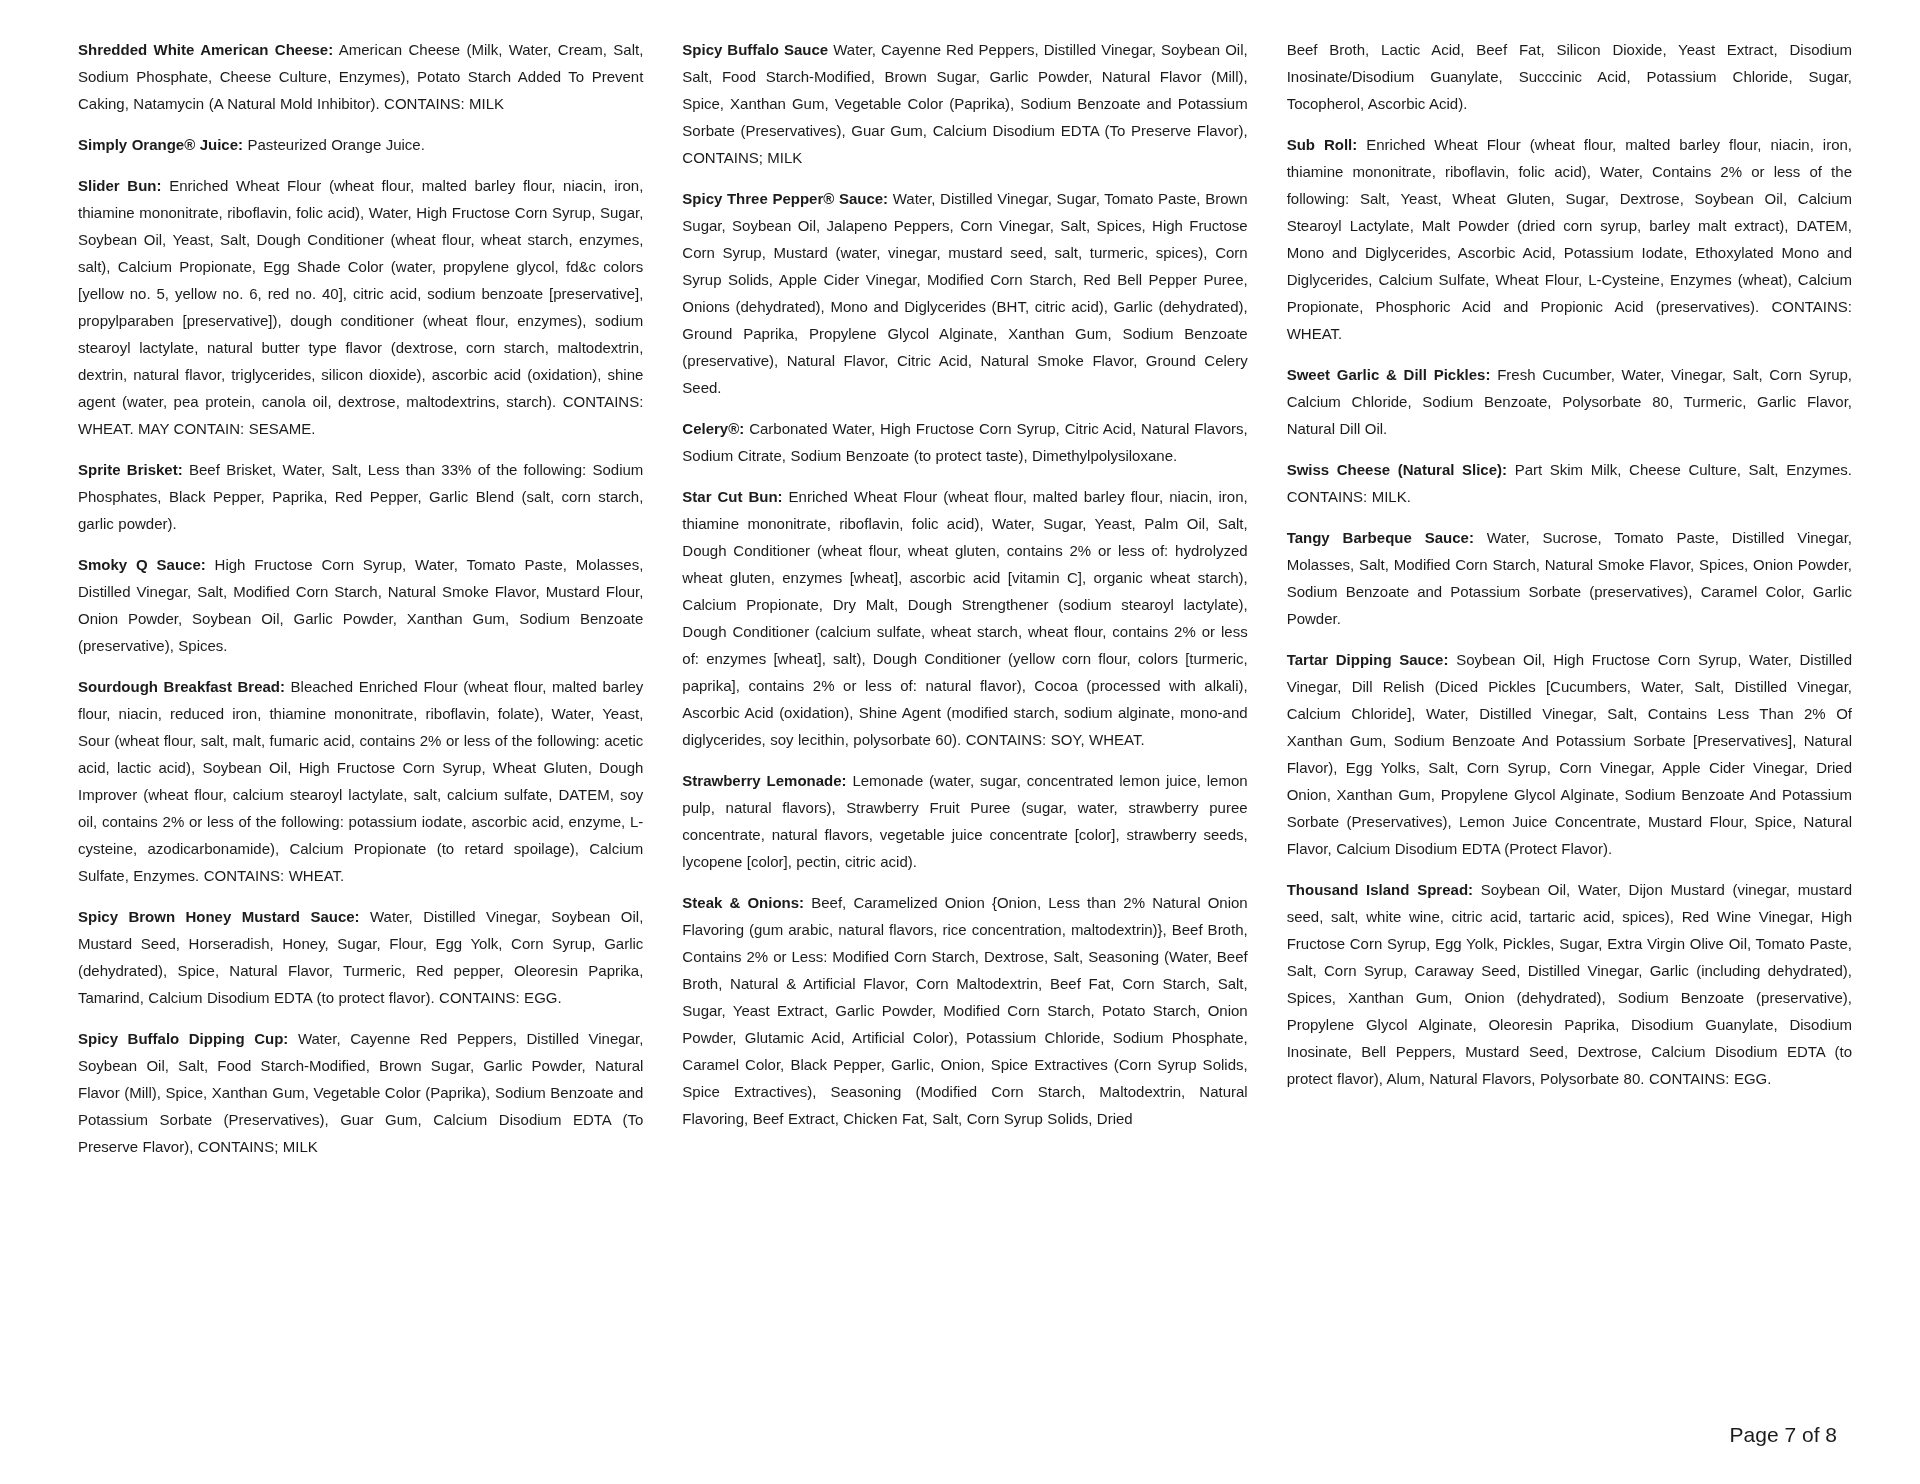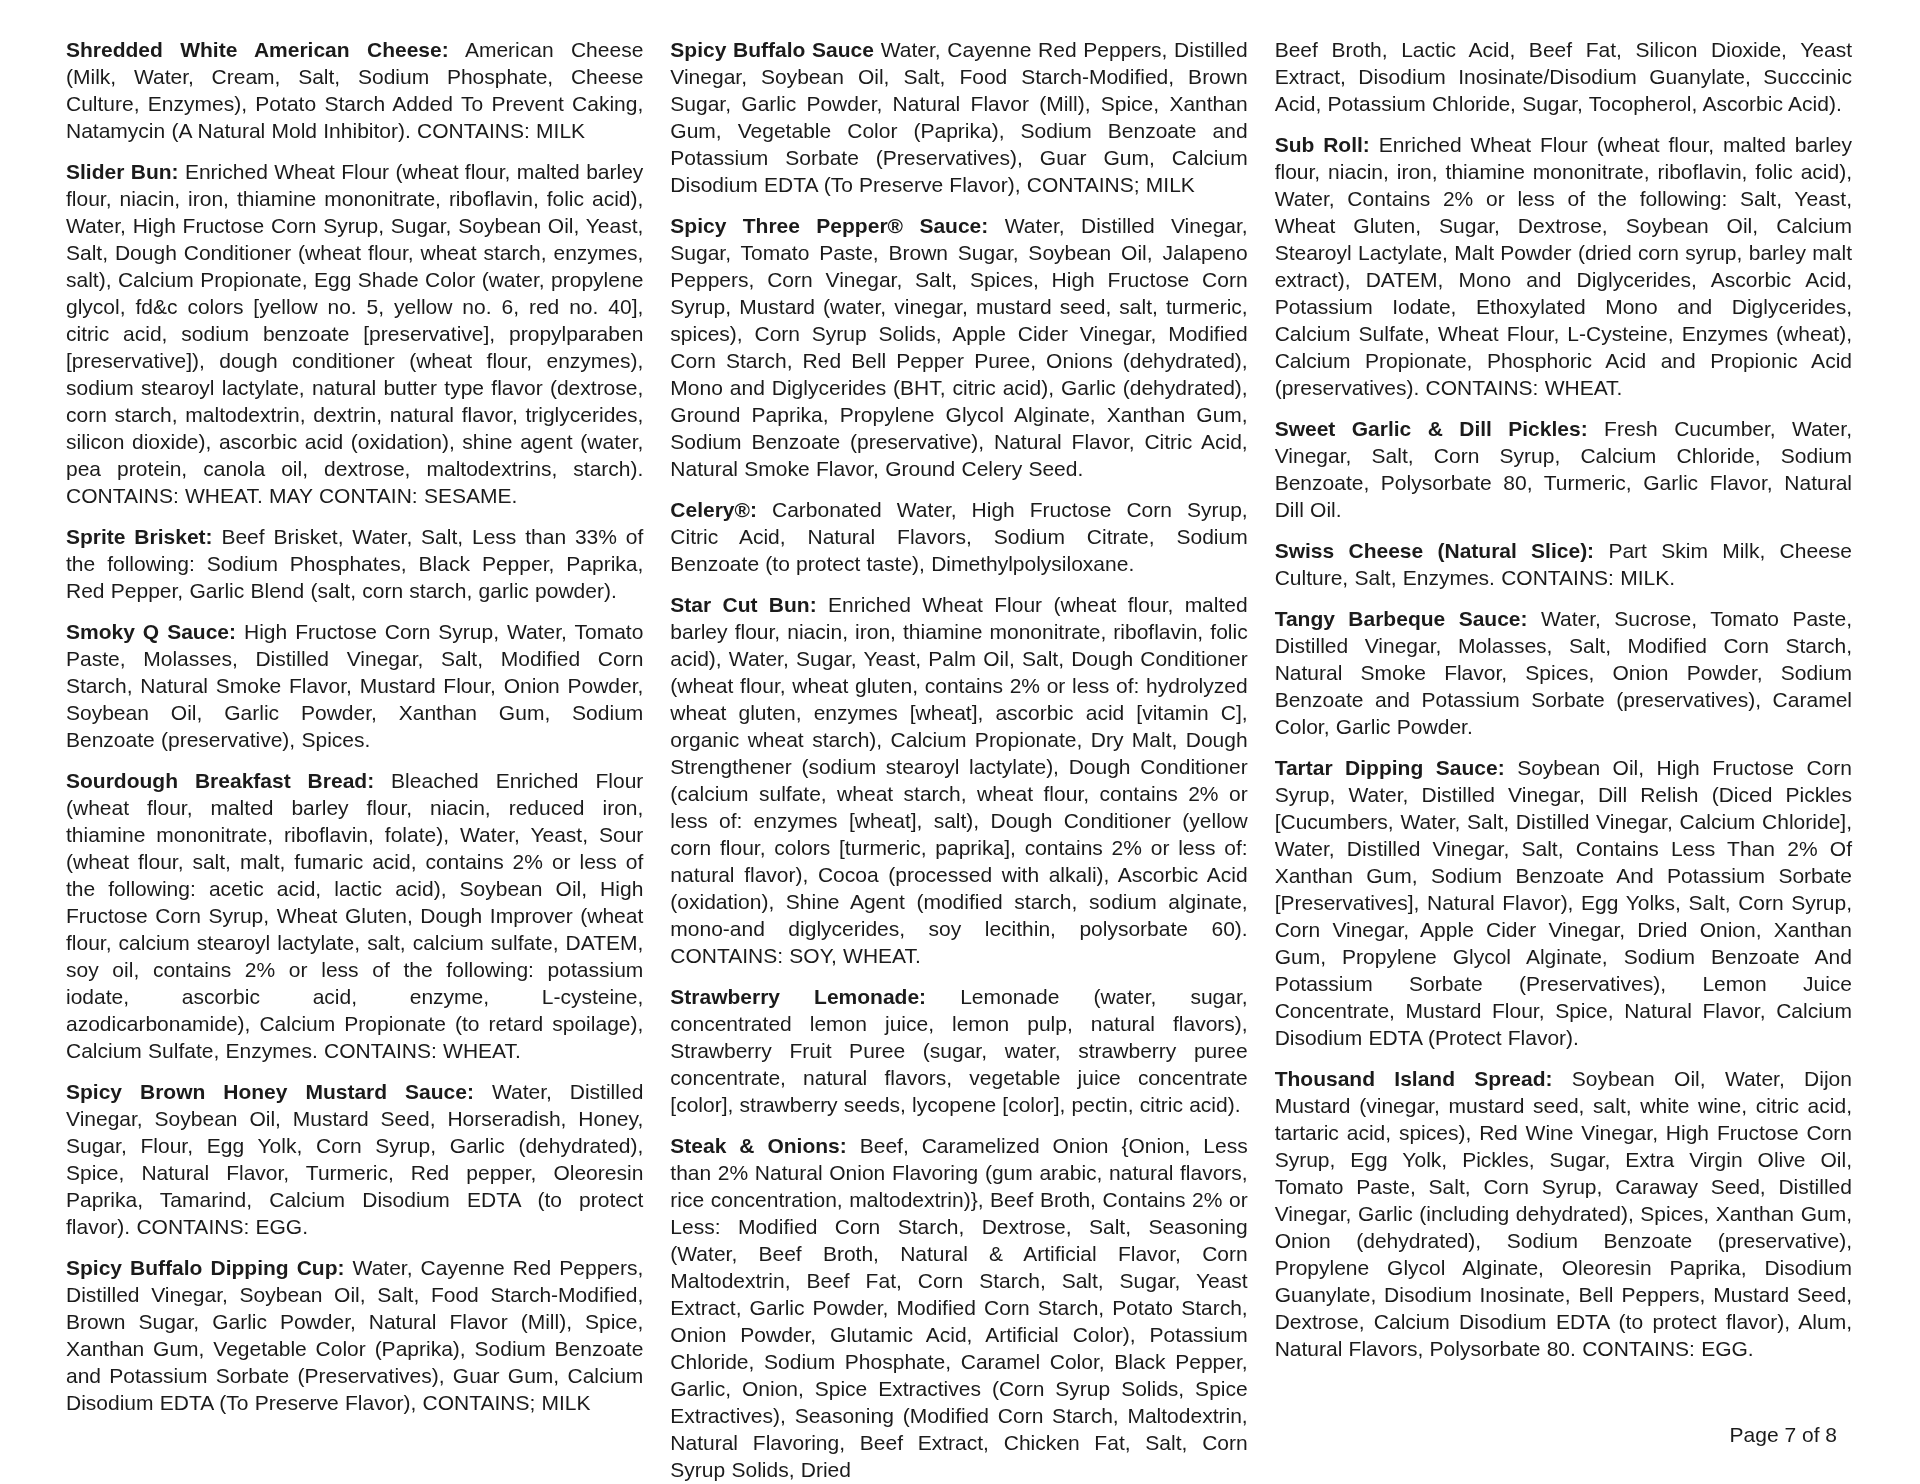--- a/index.html
+++ b/index.html
@@ -11,38 +11,39 @@
   .sheet {
     position: relative; box-sizing: border-box;
     width: 1920px; height: 1484px;
     padding: 36px 68px 0 66px;
     background: #ffffff;
     overflow: hidden;
   }
   .columns { display: flex; gap: 27px; align-items: flex-start; }
   .col { flex: 1 1 0; min-width: 0; }
   p.item {
-    margin: 0 0 14px 0;
-    font-size: 21px; line-height: 27px;
+    margin: 0 0 14px 12px;
+    font-size: 15px; line-height: 27px;
     text-align: justify;
     word-spacing: 0.02em;
   }
   p.item b { font-weight: 700; }
   .footer {
     position: absolute; right: 83px; bottom: 37px;
     font-size: 21px; line-height: 24px; color: #1b1b1b;
   }
 </style>
 </head>
 <body>
 
 <div class="sheet">
   <div class="columns" id="columns">
       <div class="col">
         <p class="item"><b>Shredded White American Cheese:</b> <span>American Cheese (Milk, Water, Cream, Salt, Sodium Phosphate, Cheese Culture, Enzymes), Potato Starch Added To Prevent Caking, Natamycin (A Natural Mold Inhibitor). CONTAINS: MILK</span></p>
+        <p class="item"><b>Simply Orange® Juice:</b> <span>Pasteurized Orange Juice.</span></p>
         <p class="item"><b>Slider Bun:</b> <span>Enriched Wheat Flour (wheat flour, malted barley flour, niacin, iron, thiamine mononitrate, riboflavin, folic acid), Water, High Fructose Corn Syrup, Sugar, Soybean Oil, Yeast, Salt, Dough Conditioner (wheat flour, wheat starch, enzymes, salt), Calcium Propionate, Egg Shade Color (water, propylene glycol, fd&amp;c colors [yellow no. 5, yellow no. 6, red no. 40], citric acid, sodium benzoate [preservative], propylparaben [preservative]), dough conditioner (wheat flour, enzymes), sodium stearoyl lactylate, natural butter type flavor (dextrose, corn starch, maltodextrin, dextrin, natural flavor, triglycerides, silicon dioxide), ascorbic acid (oxidation), shine agent (water, pea protein, canola oil, dextrose, maltodextrins, starch). CONTAINS: WHEAT. MAY CONTAIN: SESAME.</span></p>
         <p class="item"><b>Sprite Brisket:</b> <span>Beef Brisket, Water, Salt, Less than 33% of the following: Sodium Phosphates, Black Pepper, Paprika, Red Pepper, Garlic Blend (salt, corn starch, garlic powder).</span></p>
         <p class="item"><b>Smoky Q Sauce:</b> <span>High Fructose Corn Syrup, Water, Tomato Paste, Molasses, Distilled Vinegar, Salt, Modified Corn Starch, Natural Smoke Flavor, Mustard Flour, Onion Powder, Soybean Oil, Garlic Powder, Xanthan Gum, Sodium Benzoate (preservative), Spices.</span></p>
         <p class="item"><b>Sourdough Breakfast Bread:</b> <span>Bleached Enriched Flour (wheat flour, malted barley flour, niacin, reduced iron, thiamine mononitrate, riboflavin, folate), Water, Yeast, Sour (wheat flour, salt, malt, fumaric acid, contains 2% or less of the following: acetic acid, lactic acid), Soybean Oil, High Fructose Corn Syrup, Wheat Gluten, Dough Improver (wheat flour, calcium stearoyl lactylate, salt, calcium sulfate, DATEM, soy oil, contains 2% or less of the following: potassium iodate, ascorbic acid, enzyme, L-cysteine, azodicarbonamide), Calcium Propionate (to retard spoilage), Calcium Sulfate, Enzymes. CONTAINS: WHEAT.</span></p>
         <p class="item"><b>Spicy Brown Honey Mustard Sauce:</b> <span>Water, Distilled Vinegar, Soybean Oil, Mustard Seed, Horseradish, Honey, Sugar, Flour, Egg Yolk, Corn Syrup, Garlic (dehydrated), Spice, Natural Flavor, Turmeric, Red pepper, Oleoresin Paprika, Tamarind, Calcium Disodium EDTA (to protect flavor). CONTAINS: EGG.</span></p>
         <p class="item"><b>Spicy Buffalo Dipping Cup:</b> <span>Water, Cayenne Red Peppers, Distilled Vinegar, Soybean Oil, Salt, Food Starch-Modified, Brown Sugar, Garlic Powder, Natural Flavor (Mill), Spice, Xanthan Gum, Vegetable Color (Paprika), Sodium Benzoate and Potassium Sorbate (Preservatives), Guar Gum, Calcium Disodium EDTA (To Preserve Flavor), CONTAINS; MILK</span></p>
       </div>
       <div class="col">
         <p class="item"><b>Spicy Buffalo Sauce</b> <span>Water, Cayenne Red Peppers, Distilled Vinegar, Soybean Oil, Salt, Food Starch-Modified, Brown Sugar, Garlic Powder, Natural Flavor (Mill), Spice, Xanthan Gum, Vegetable Color (Paprika), Sodium Benzoate and Potassium Sorbate (Preservatives), Guar Gum, Calcium Disodium EDTA (To Preserve Flavor), CONTAINS; MILK</span></p>
         <p class="item"><b>Spicy Three Pepper® Sauce:</b> <span>Water, Distilled Vinegar, Sugar, Tomato Paste, Brown Sugar, Soybean Oil, Jalapeno Peppers, Corn Vinegar, Salt, Spices, High Fructose Corn Syrup, Mustard (water, vinegar, mustard seed, salt, turmeric, spices), Corn Syrup Solids, Apple Cider Vinegar, Modified Corn Starch, Red Bell Pepper Puree, Onions (dehydrated), Mono and Diglycerides (BHT, citric acid), Garlic (dehydrated), Ground Paprika, Propylene Glycol Alginate, Xanthan Gum, Sodium Benzoate (preservative), Natural Flavor, Citric Acid, Natural Smoke Flavor, Ground Celery Seed.</span></p>

